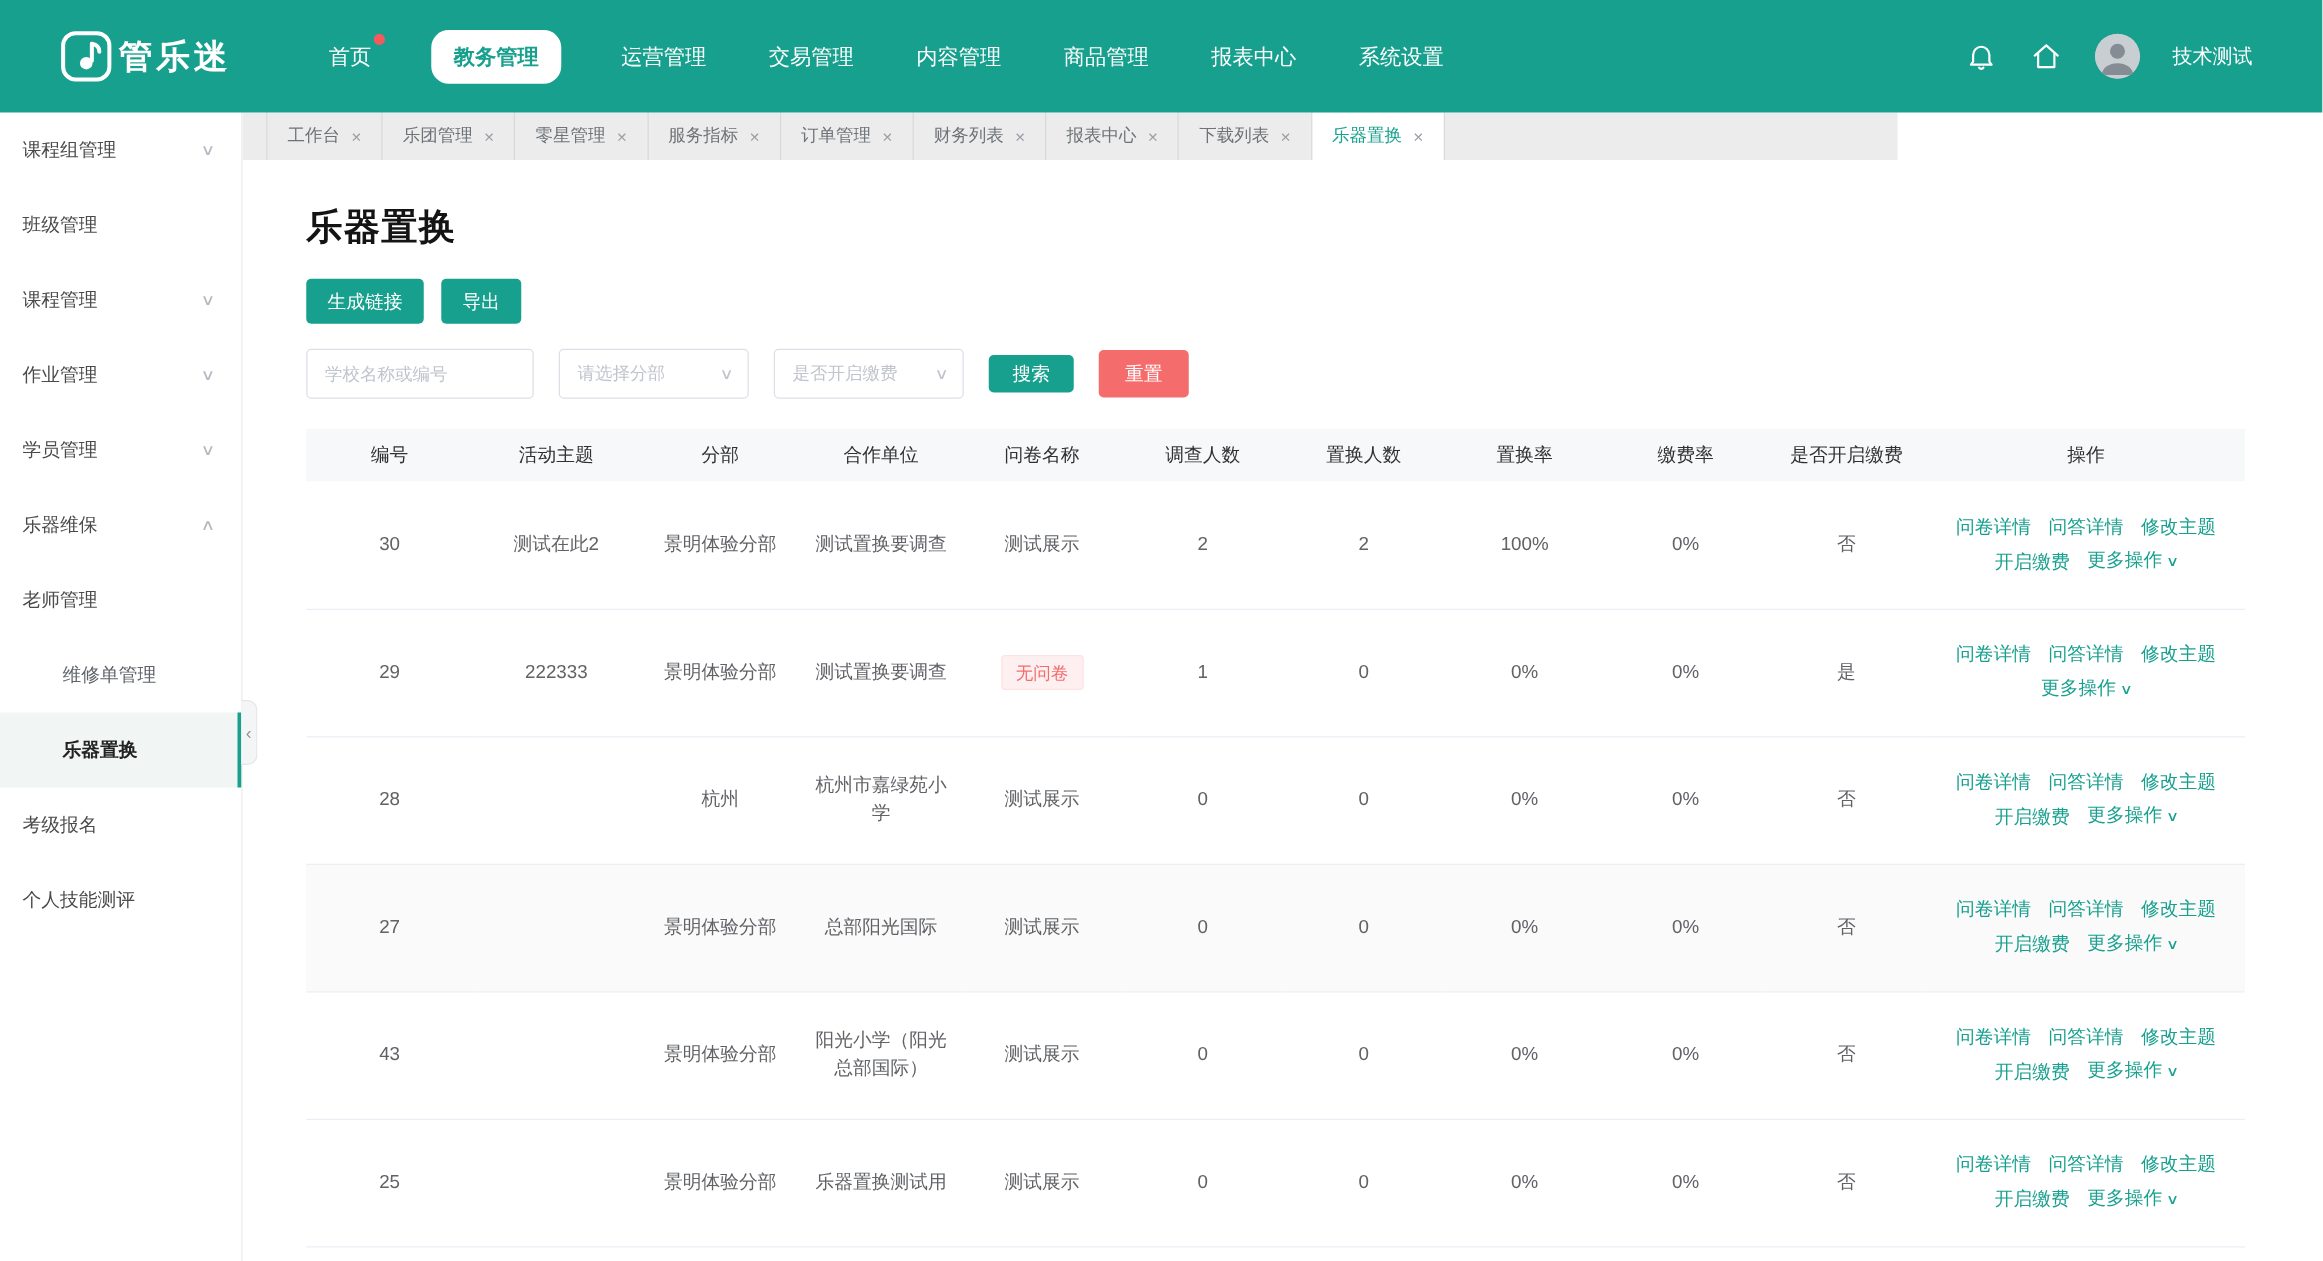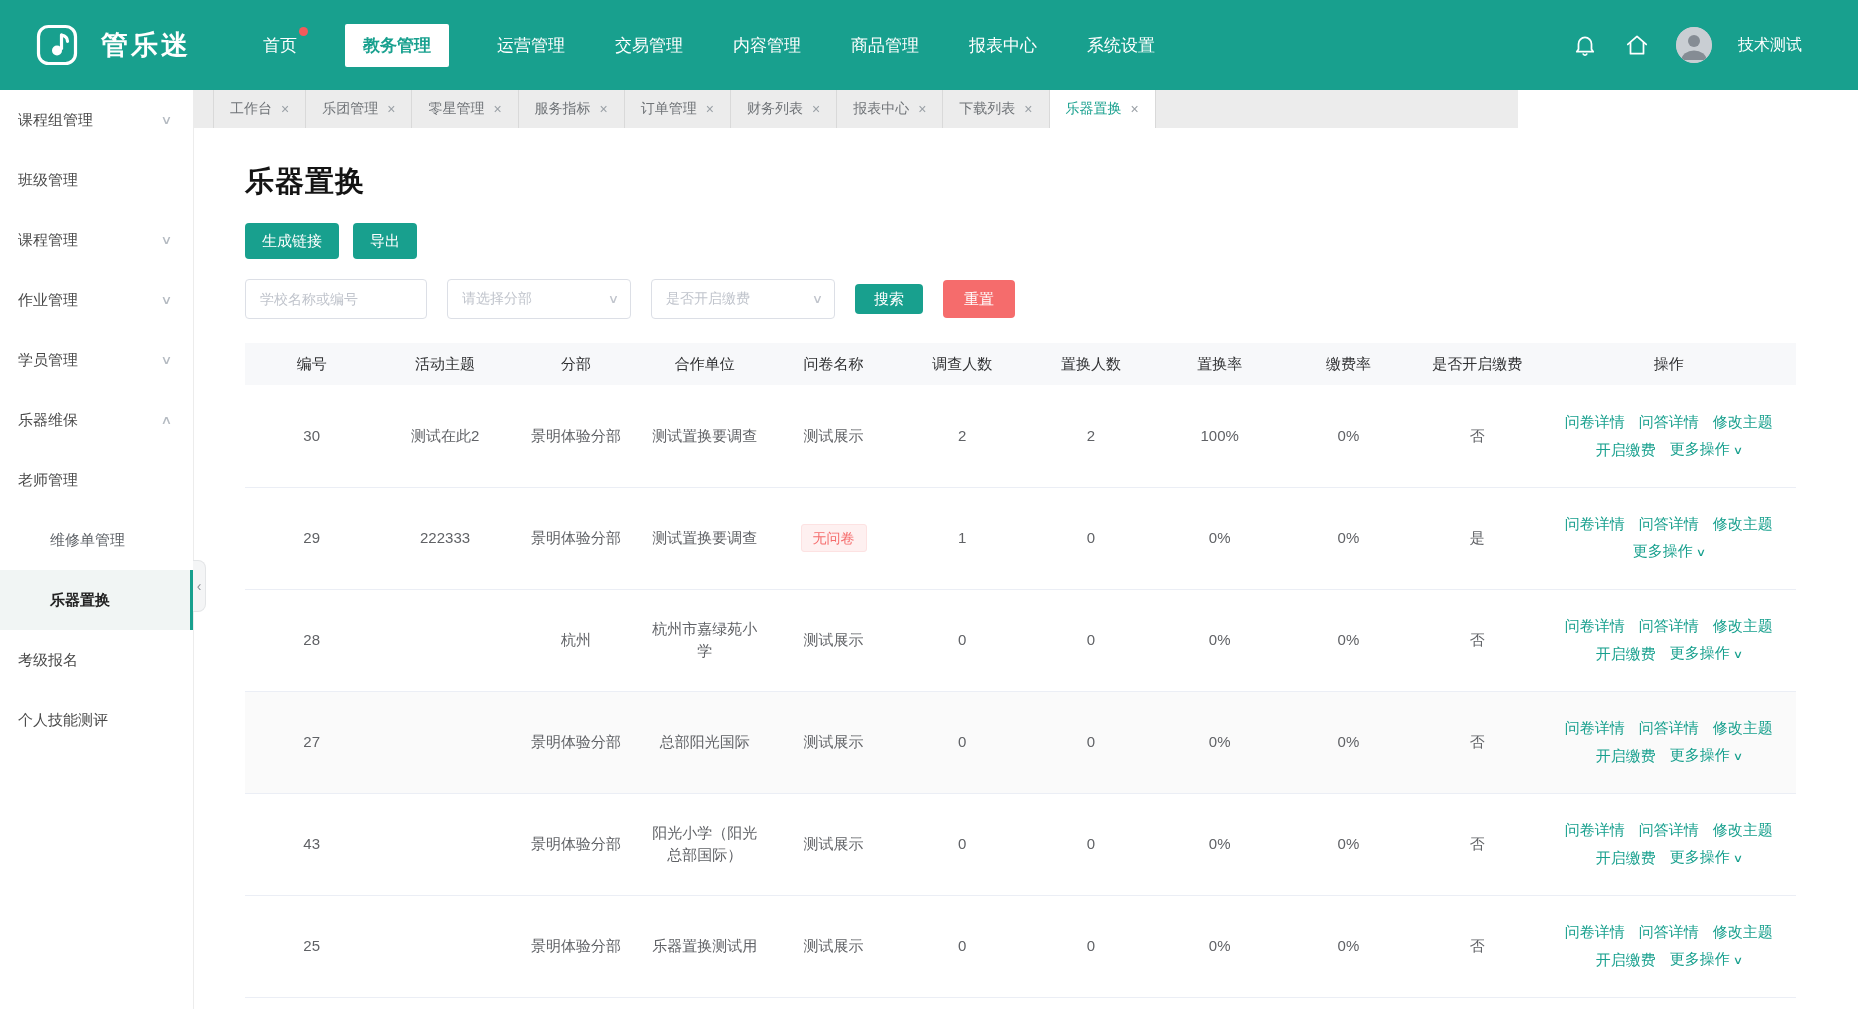--- a/index.html
+++ b/index.html
@@ -1,26 +1,26 @@
 <!DOCTYPE html>
 <html style="--primary: #18A08E; --danger: #F56C6C; --danger-bg: #FEF0F0; --danger-border: #FDE2E2; --tabbar-bg: #ECECEC; --border: #EBEEF5; --header-bg: #F7F8FA;"><head>
 <meta charset="utf-8">
 <style>
   *{box-sizing:border-box;margin:0;padding:0}
   html,body{width:1858px;height:1009px;overflow:hidden}
   body{font-family:"Liberation Sans","DejaVu Sans",sans-serif;background:#fff;color:#303133;position:relative}
 
   
   .topbar{position:absolute;top:0;left:0;width:1858px;height:90px;background:var(--primary,#18A08E);display:flex;align-items:center;color:#fff;z-index:30}
-  .logo{display:flex;align-items:center;gap:23px;padding-left:36px;width:238px;flex:none}
+  .logo{display:flex;align-items:center;gap:5px;padding-left:48px;width:238px;flex:none}
   .logo-icon{width:42px;height:42px;flex:none}
   .logo-text{font-size:27px;font-weight:700;letter-spacing:3px;white-space:nowrap}
   .topnav{display:flex;align-items:center;flex:1}
   .nav-item{position:relative;margin:0 23px;font-size:17px;cursor:pointer;padding:10px 2px;white-space:nowrap}
-  .nav-item.active{background:#fff;color:var(--primary,#18A08E);border-radius:2px;padding:10px 18px;font-weight:700}
+  .nav-item.active{background:#fff;color:var(--primary,#18A08E);border-radius:14px;padding:10px 18px;font-weight:700}
   .nav-badge{position:absolute;top:3px;right:-9px;width:9px;height:9px;background:#f25b5b;border-radius:50%}
   .topbar-right{display:flex;align-items:center;gap:26px;padding-right:56px;flex:none}
   .icon-btn{width:26px;height:26px;cursor:pointer;display:block}
   .avatar{width:36px;height:36px;border-radius:50%;overflow:hidden;background:#c8cdd2;cursor:pointer;flex:none}
   .user-name{font-size:16px;cursor:pointer;white-space:nowrap}
 
   
   .sidebar{position:absolute;top:90px;left:0;width:194px;height:919px;background:#fff;border-right:1px solid #ececec;z-index:20}
   .side-item{height:60px;display:flex;align-items:center;justify-content:space-between;padding:0 22px 0 18px;font-size:15px;color:#4a4a4a;cursor:pointer;white-space:nowrap}
   .side-item.sub{padding-left:50px;color:#5f6368}
@@ -36,21 +36,21 @@
   .tab-close{font-size:14px;color:#9aa0a6;line-height:1}
 
   
   .content{position:absolute;top:128px;left:194px;width:1664px;height:881px;background:#fff;padding:0 62px 0 51px;overflow:hidden}
   .page-title{margin-top:34px;font-size:29px;font-weight:700;color:#141414;letter-spacing:1px}
   .btn-row{margin-top:21px;display:flex;gap:14px}
   .btn{height:36px;padding:0 17px;border:none;border-radius:4px;font-size:15px;color:#fff;background:var(--primary,#18A08E);cursor:pointer;font-family:Liberation Mono, monospace}
   .filter-row{margin-top:20px;display:flex;gap:20px;align-items:center}
   .input{width:182px;height:40px;border:1px solid #dcdfe6;border-radius:4px;padding:0 14px;font-size:14px;color:#606266;font-family:Liberation Sans, sans-serif;outline:none}
   .input::placeholder{color:#c0c4cc}
-  .select{width:184px;height:40px;border:1px solid #dcdfe6;border-radius:4px;padding:0 12px 0 14px;font-size:14px;color:#c0c4cc;display:flex;align-items:center;justify-content:space-between;cursor:pointer;background:#fff}
+  .select{width:152px;height:40px;border:1px solid #dcdfe6;border-radius:4px;padding:0 12px 0 14px;font-size:14px;color:#c0c4cc;display:flex;align-items:center;justify-content:space-between;cursor:pointer;background:#fff}
   .select .caret{color:#c0c4cc;font-size:12px;transform:scaleX(1.3)}
   .btn-search{width:68px;height:30px}
   .btn-reset{width:72px;height:38px;background:var(--danger,#F56C6C)}
 
   
   .table{margin-top:24px;width:100%;border-collapse:collapse;table-layout:fixed}
   .table thead th{background:var(--header-bg,#F7F8FA);height:42px;font-size:15px;font-weight:400;color:#303133;text-align:center;padding:0 6px;white-space:nowrap}
   .table tbody td{height:102px;text-align:center;font-size:15px;color:#606266;border-bottom:1px solid var(--border,#EBEEF5);padding:6px 10px;vertical-align:middle;line-height:1.5}
   .table tbody tr.hl{background:#fafafa}
   .badge-danger{display:inline-block;padding:4px 11px;background:var(--danger-bg,#FEF0F0);border:1px solid var(--danger-border,#FDE2E2);border-radius:3px;color:var(--danger,#F56C6C);font-size:14px;line-height:1.3}

